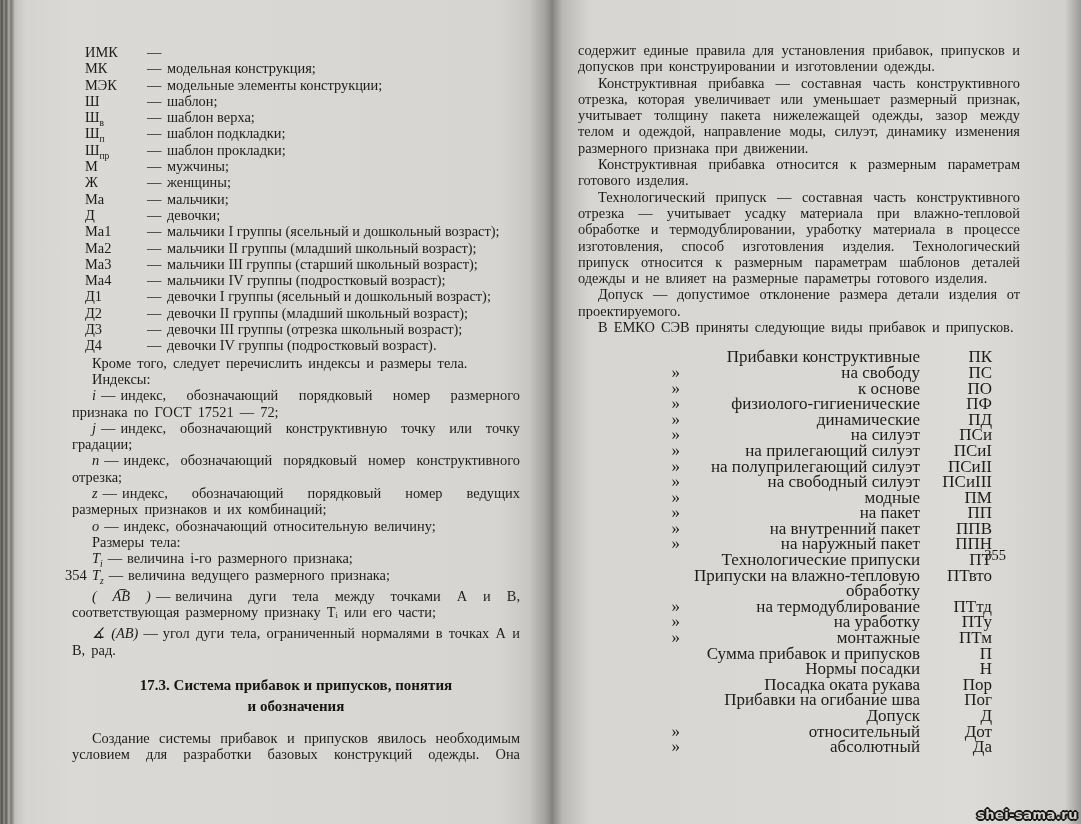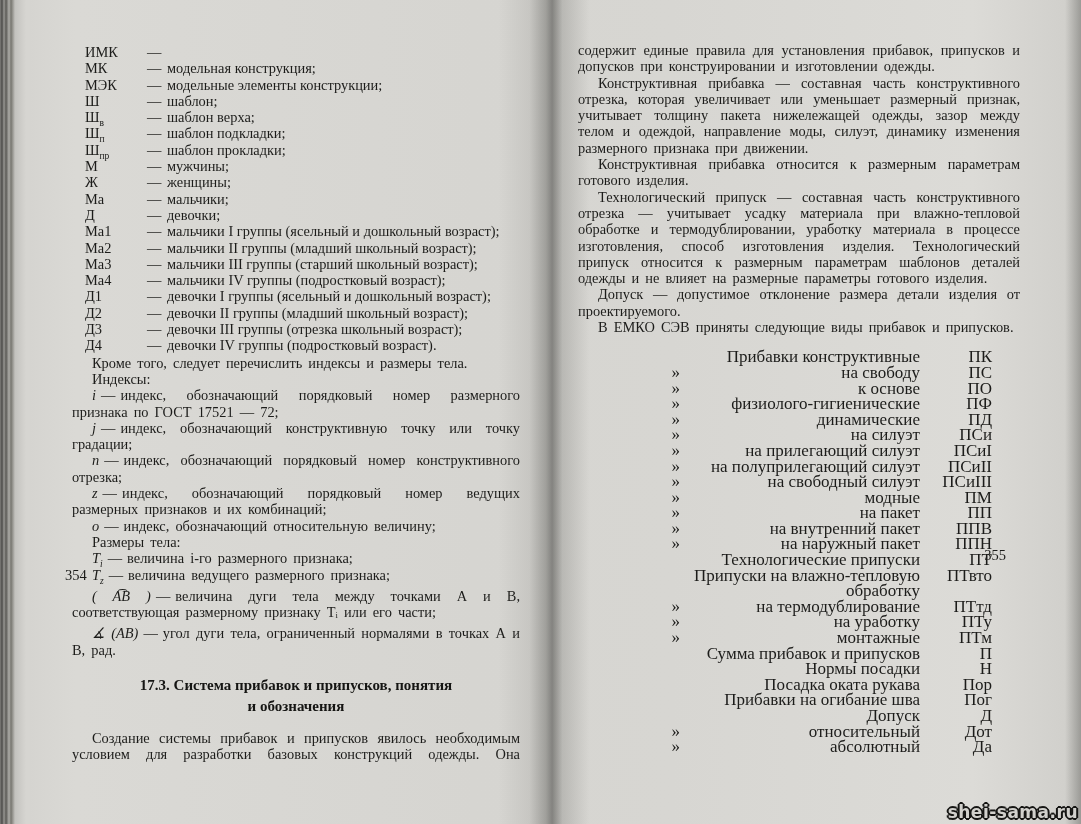--- a/index.html
+++ b/index.html
@@ -39,21 +39,21 @@
   .t-code{flex:none;width:72px;}
   
   .edge-left{position:absolute;left:0;top:0;bottom:0;width:30px;pointer-events:none;
     background:linear-gradient(90deg,#807f7c 0,#4c4b49 2px,#989793 4px,#5b5a56 6px,#aeada9 9px,#77766f 11px,#c3c2be 15px,#d6d5d1 26px);}
   .gutter{position:absolute;left:498px;top:0;bottom:0;width:104px;pointer-events:none;
     background:linear-gradient(90deg,rgba(0,0,0,0) 0%,rgba(70,70,66,0.10) 30%,rgba(72,72,68,0.38) 46%,rgba(55,55,52,0.52) 52%,rgba(80,80,76,0.22) 62%,rgba(0,0,0,0) 88%);}
   .edge-right{position:absolute;right:0;top:0;bottom:0;width:16px;pointer-events:none;
     background:linear-gradient(90deg,rgba(0,0,0,0),rgba(92,92,88,0.45));}
   .watermark{
     position:absolute;right:3px;bottom:2px;
-    font-family:"DejaVu Sans","Liberation Sans",sans-serif;font-weight:bold;font-size:17px;letter-spacing:0.5px;
+    font-family:"DejaVu Sans","Liberation Sans",sans-serif;font-weight:bold;font-size:13px;letter-spacing:0.5px;
     color:#d2d1cd;
     text-shadow:-2px 0 #161614,2px 0 #161614,0 -2px #161614,0 2px #161614,-1px -1px #161614,1px 1px #161614,-1px 1px #161614,1px -1px #161614;
   }
 </style>
 </head>
 <body>
 
 <div class="scan">
 
   <div class="page page-left">

